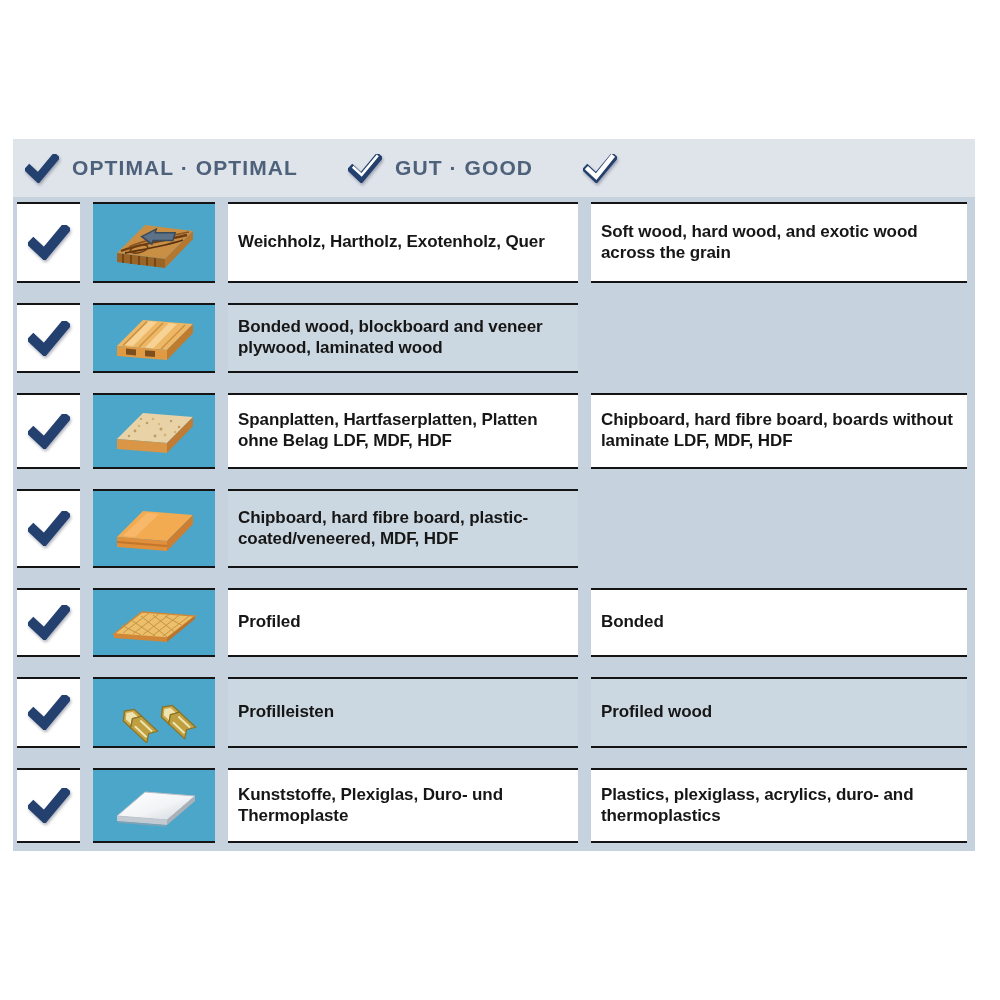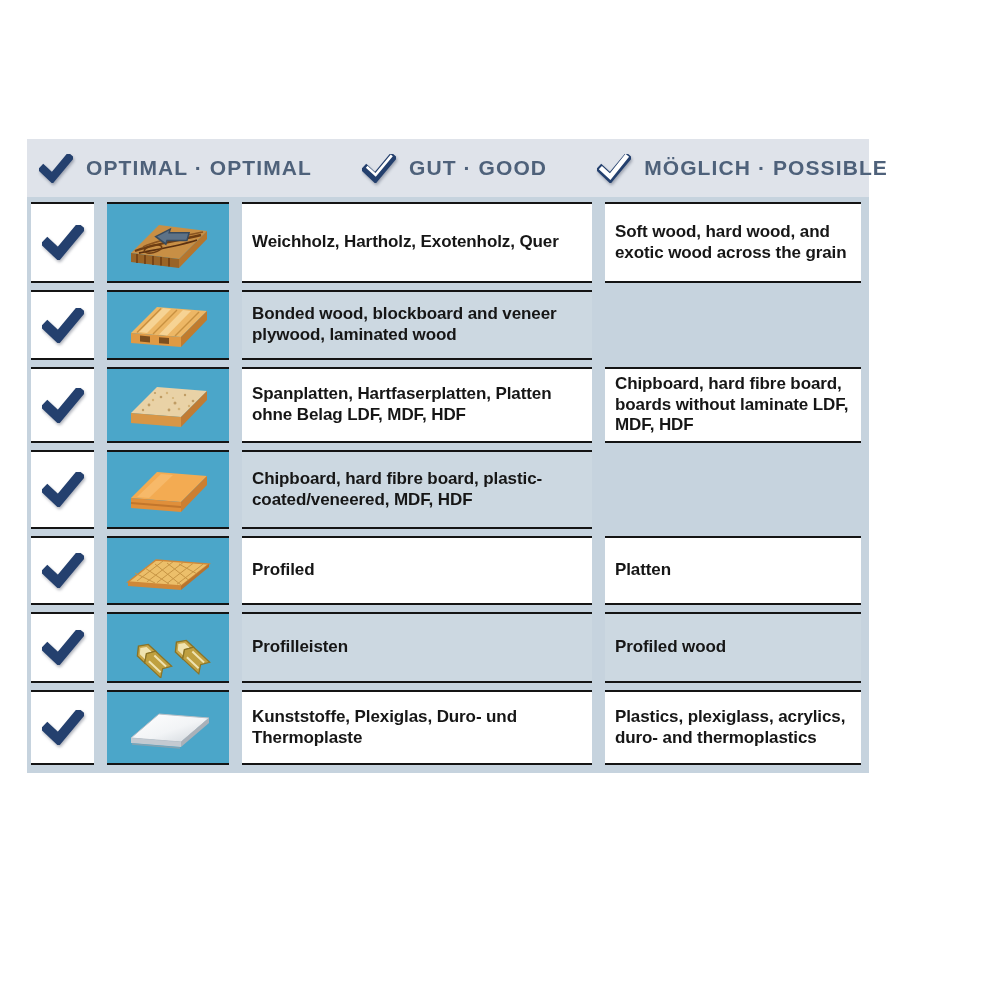--- a/index.html
+++ b/index.html
@@ -1,32 +1,32 @@
 <!DOCTYPE html>
 <html><head>
 <meta charset="utf-8">
 <style>
   html,body{margin:0;padding:0;background:#ffffff;width:1000px;height:1000px;
     font-family:"Liberation Sans","DejaVu Sans",sans-serif;}
   .page{position:relative;width:1000px;height:1000px;background:#fff;overflow:hidden;}
 
-  .panel{position:absolute;left:27px;top:139px;width:842px;background:#c6d3de;
+  .panel{position:absolute;left:13px;top:139px;width:962px;background:#c6d3de;
     box-sizing:border-box;padding:0 0 8px 0;}
 
   
   .legend{height:58px;background:#dfe3ea;display:flex;align-items:center;
     padding-left:12px;box-sizing:border-box;}
   .legend-item{display:flex;align-items:center;}
   .legend-item .lbl{font-size:21px;font-weight:700;color:#4e617a;letter-spacing:1.1px;
     margin-left:13px;white-space:nowrap;}
   .legend-item+.legend-item{margin-left:50px;}
   .chk{filter:drop-shadow(1.5px 2px 1.5px rgba(25,35,60,.35));}
 
   
-  .rows{margin-top:5px;padding:0 8px 0 4px;display:flex;flex-direction:column;row-gap:7px;}
+  .rows{margin-top:5px;padding:0 8px 0 4px;display:flex;flex-direction:column;row-gap:20px;}
   .row{display:grid;grid-template-columns:63px 122px 350px 1fr;column-gap:13px;}
   .row:nth-of-type(1){height:81px;}
   .row:nth-of-type(2){height:70px;}
   .row:nth-of-type(3){height:76px;}
   .row:nth-of-type(4){height:79px;}
   .row:nth-of-type(5){height:69px;}
   .row:nth-of-type(6){height:71px;}
   .row:nth-of-type(7){height:75px;}
   .cell{box-sizing:border-box;border-top:2px solid #141414;border-bottom:2px solid #141414;
     display:flex;align-items:center;}
@@ -55,21 +55,20 @@
           <path d="M4 14 L12 21.5 L27 3.5" fill="none" stroke="#24406E" stroke-width="7.5" stroke-linecap="square"></path>
           <path d="M5.2 12.2 L12.4 18.8 L26.4 1.9" fill="none" stroke="#ffffff" stroke-width="2.4" stroke-linecap="square"></path>
         </svg>
         <span class="lbl">GUT · GOOD</span>
       </div>
       <div class="legend-item">
         <svg class="chk" width="34" height="29" viewBox="0 0 31 26">
           <path d="M4 14 L12 21.5 L27 3.5" fill="none" stroke="#24406E" stroke-width="7.5" stroke-linecap="square"></path>
           <path d="M4.6 13.6 L12 20.4 L26.3 2.6" fill="none" stroke="#ffffff" stroke-width="4.2" stroke-linecap="square"></path>
         </svg>
-        <span class="lbl">MÖGLICH · POSSIBLE</span>
       </div>
     </div>
 
     <div class="rows">
 
       <div class="row">
         <div class="cell check-cell">
           <svg class="chk" width="42" height="35" viewBox="0 0 31 26">
             <path d="M4 14 L12 21.5 L27 3.5" fill="none" stroke="#24406E" stroke-width="7.5" stroke-linecap="square"></path>
           </svg>
@@ -192,21 +191,21 @@
               <path d="M12,32 L32,42 M22,27 L46,43 M32,23 L58,44 M44,22 L68,41 M56,23 L76,34"></path>
             </g>
             <polygon points="5,41 58,45 58,49 5,45" fill="#d08838"></polygon>
             <polygon points="58,45 86,23 86,26 58,49" fill="#b8742e"></polygon>
           </svg>
         </div>
         <div class="cell text-cell">
           <p>Profiled</p>
         </div>
         <div class="cell text-cell">
-          <p>Platten</p>
+          <p>Bonded</p>
         </div>
       </div>
 
       <div class="row alt">
         <div class="cell check-cell">
           <svg class="chk" width="42" height="35" viewBox="0 0 31 26">
             <path d="M4 14 L12 21.5 L27 3.5" fill="none" stroke="#24406E" stroke-width="7.5" stroke-linecap="square"></path>
           </svg>
         </div>
         <div class="cell icon-cell">

